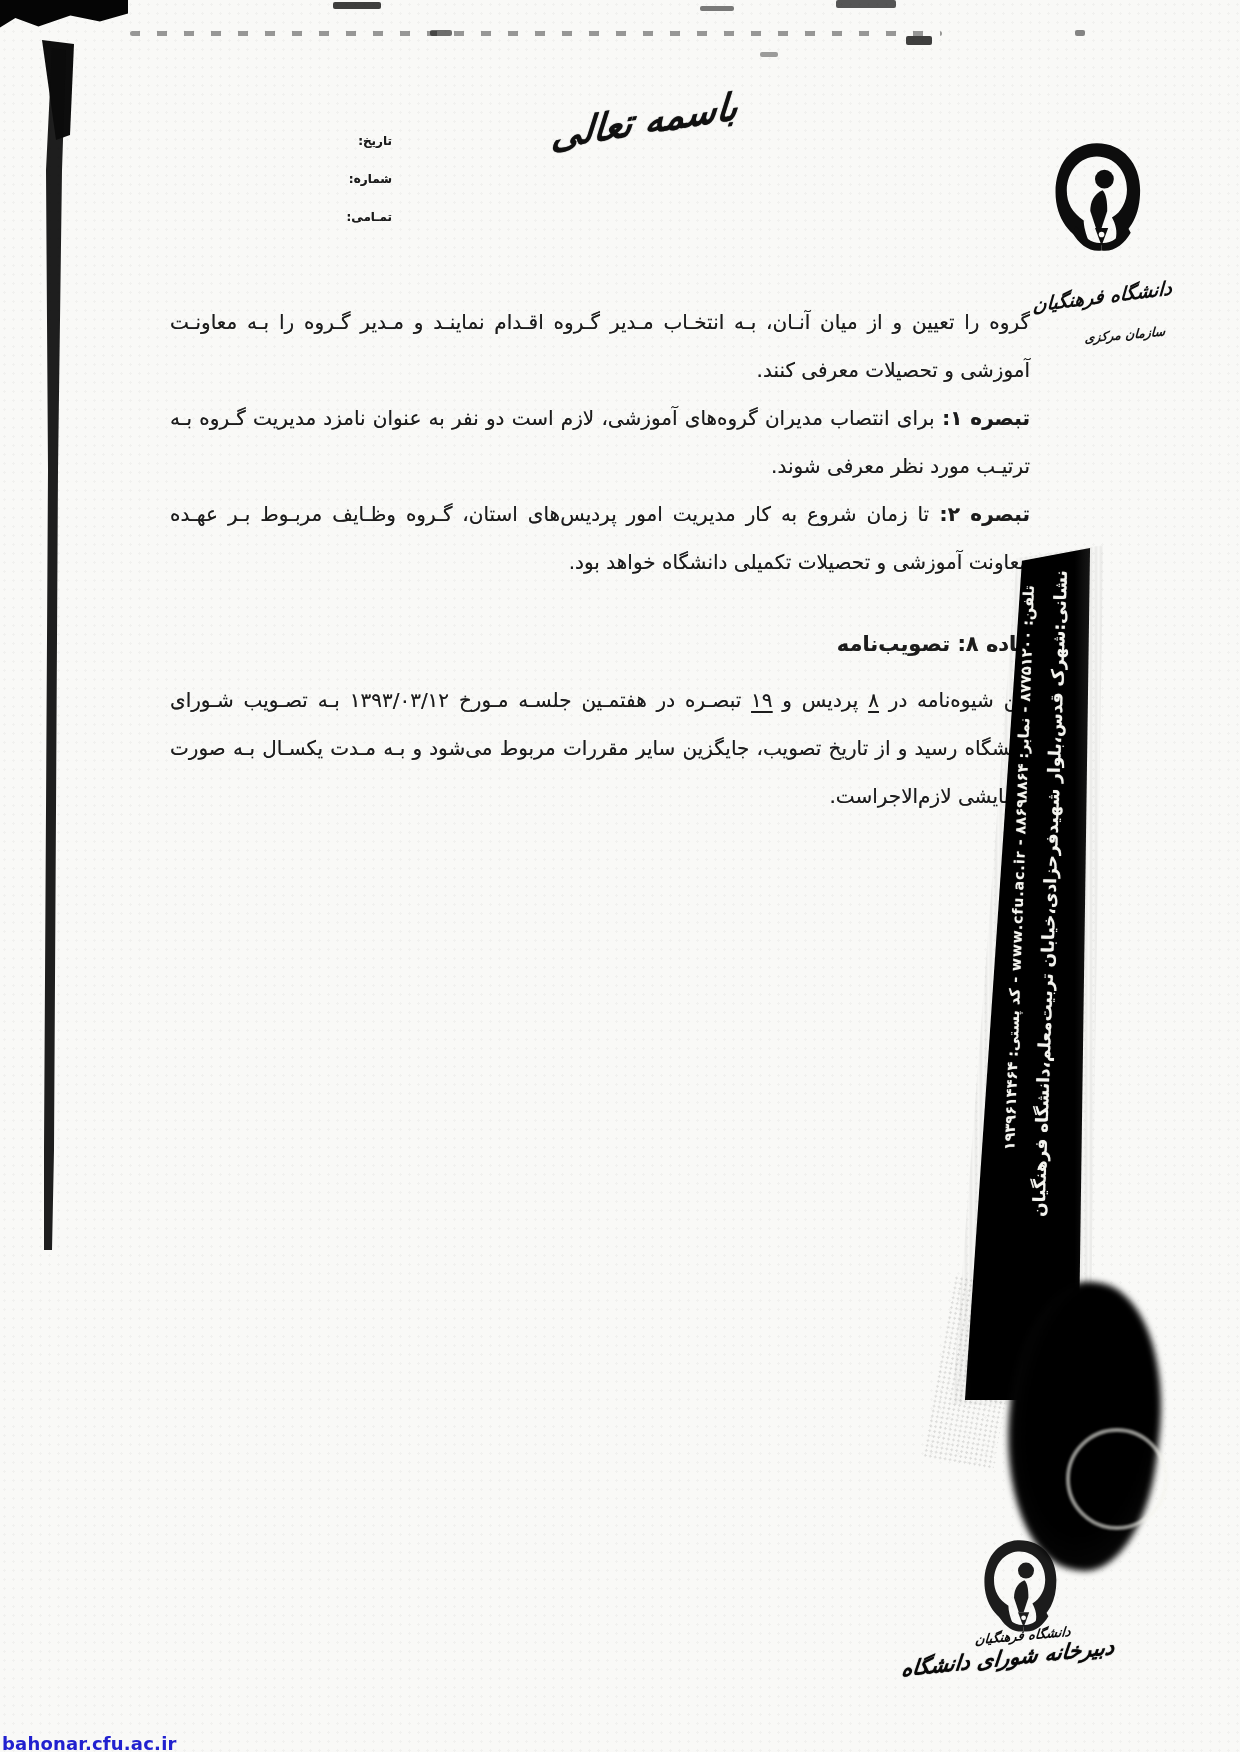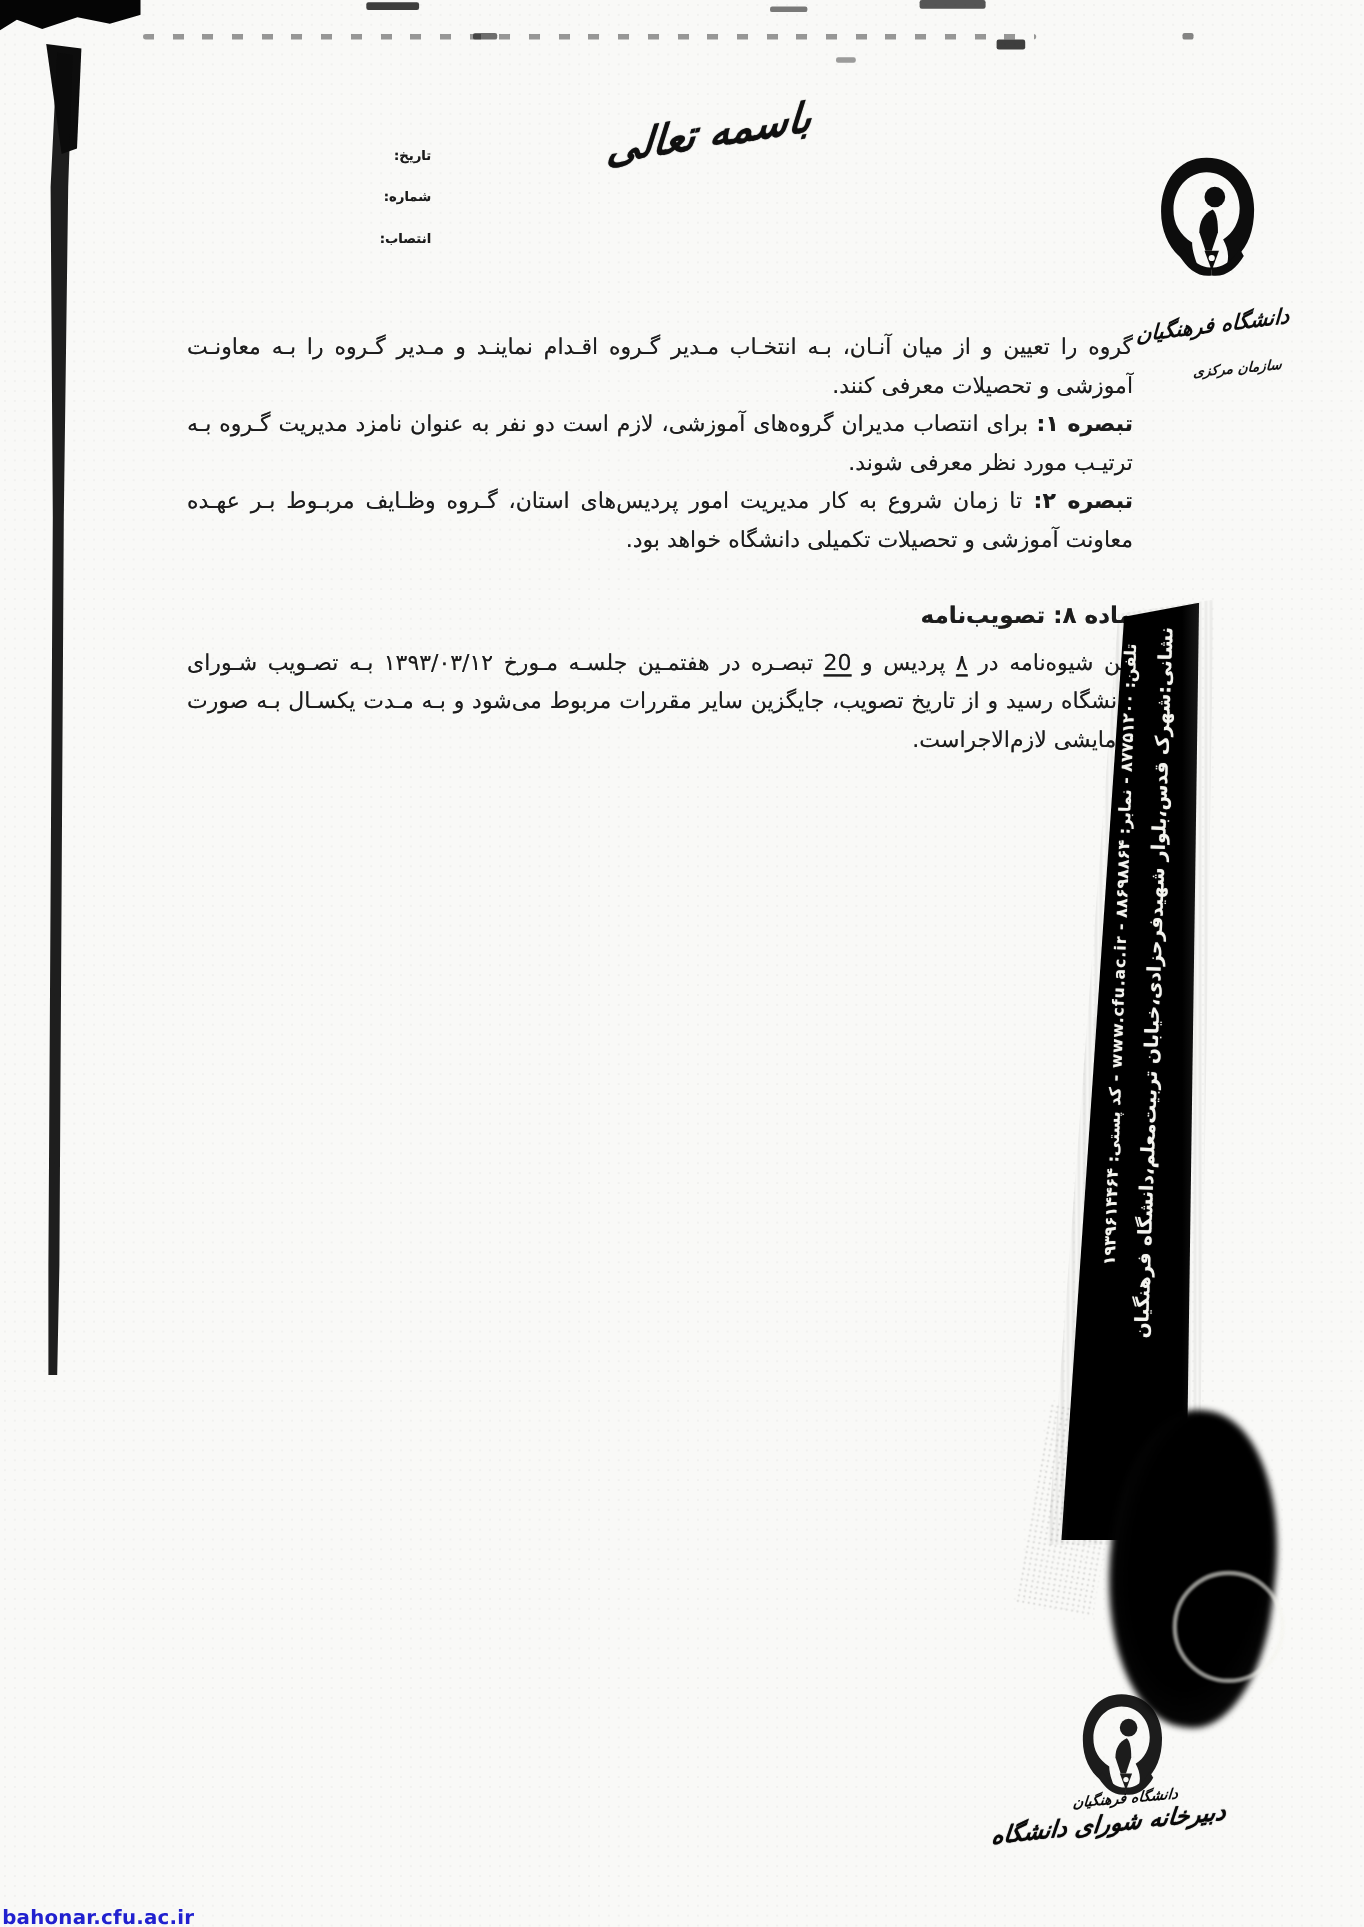--- a/index.html
+++ b/index.html
@@ -55,21 +55,21 @@
   }
   .logo-org{
     position:absolute;left:55px;top:222px;width:110px;
     direction:rtl;text-align:center;font-size:12.5px;font-weight:bold;font-style:italic;
     transform:rotate(-5deg) skewX(-8deg);color:#141414;
   }
   
   .bodytext{
     position:absolute;left:170px;top:298px;width:860px;
     direction:rtl;text-align:justify;
-    font-size:20px;line-height:35px;
+    font-size:20px;line-height:48px;
     text-shadow:0 0 .5px rgba(0,0,0,.55);
   }
   .bodytext p{margin:0;}
   .bodytext .lbl{font-weight:bold;}
   .article-head{font-weight:bold;font-size:21px;margin:34px 0 8px 0 !important;}
   .u{text-decoration:underline;text-underline-offset:4px;}
   
   .band{
     position:absolute;left:945px;top:548px;width:150px;height:852px;
     background:linear-gradient(90deg,rgba(5,5,5,.88),#000 18%,#000 86%,rgba(15,15,15,.92));
@@ -142,21 +142,21 @@
   <svg class="left-streak" width="60" height="1215" viewBox="0 0 60 1215">
     <path d="M14 0 L46 4 L42 95 L28 100 Z" fill="#000" opacity="0.95"></path>
     <path d="M24 8 L38 10 L34 130 L30 430 L28 770 L26 1110 L24 1210 L16 1210 L16 1110 L18 770 L20 430 L18 130 Z" fill="#0b0b0b" opacity="0.92"></path>
   </svg>
 
   <div class="bismillah">باسمه تعالی</div>
 
   <div class="meta">
     <div>تاریخ:</div>
     <div>شماره:</div>
-    <div>انتصاب:</div>
+    <div>تمـامی:</div>
   </div>
 
   <div class="logo-wrap">
     <svg class="logo-emblem" viewBox="0 0 100 120">
       <path d="M52 4 C24 4 8 28 8 56 C8 84 24 104 44 110 C40 100 38 92 38 86 C26 78 20 68 20 54 C20 34 34 18 52 18 C70 18 84 33 84 53 C84 66 78 77 68 83 C72 90 74 98 72 106 C88 98 98 80 98 54 C98 26 80 4 52 4 Z" fill="#0d0d0d"></path>
       <circle cx="60" cy="42" r="10" fill="#0d0d0d"></circle>
       <path d="M58 54 C49 58 45 66 45 76 L51 94 L57 94 L63 76 C63 66 62 58 58 54 Z" fill="#0d0d0d"></path>
       <path d="M50 94 L64 94 L57 113 Z" fill="#0d0d0d"></path>
       <circle cx="57" cy="101" r="3" fill="#f9f9f7"></circle>
       <path d="M30 92 C38 105 48 111 57 110 L57 118 C44 120 33 111 26 99 Z" fill="#0d0d0d"></path>
@@ -164,21 +164,21 @@
     </svg>
     <div class="logo-name">دانشگاه فرهنگیان</div>
     <div class="logo-org">سازمان مرکزی</div>
   </div>
 
   <div class="bodytext">
     <p><span>گروه را تعیین و از میان آنـان، بـه انتخـاب مـدیر گـروه اقـدام نماینـد و مـدیر گـروه را بـه معاونـت آموزشی و تحصیلات معرفی کنند.</span></p>
     <p><span class="lbl">تبصره ۱: </span><span>برای انتصاب مدیران گروه‌های آموزشی، لازم است دو نفر به عنوان نامزد مدیریت گـروه بـه ترتیـب مورد نظر معرفی شوند.</span></p>
     <p><span class="lbl">تبصره ۲: </span><span>تا زمان شروع به کار مدیریت امور پردیس‌های استان، گـروه وظـایف مربـوط بـر عهـده معاونت آموزشی و تحصیلات تکمیلی دانشگاه خواهد بود.</span></p>
     <p class="article-head">ماده ۸: تصویب‌نامه</p>
-    <p><span>این شیوه‌نامه در </span><span class="u">۸</span><span> پردیس و </span><span class="u">20</span><span> تبصـره در هفتمـین جلسـه مـورخ ۱۳۹۳/۰۳/۱۲ بـه تصـویب شـورای دانشگاه رسید و از تاریخ تصویب، جایگزین سایر مقررات مربوط می‌شود و بـه مـدت یکسـال بـه صورت آزمایشی لازم‌الاجراست.</span></p>
+    <p><span>این شیوه‌نامه در </span><span class="u">۸</span><span> پردیس و </span><span class="u">۱۹</span><span> تبصـره در هفتمـین جلسـه مـورخ ۱۳۹۳/۰۳/۱۲ بـه تصـویب شـورای دانشگاه رسید و از تاریخ تصویب، جایگزین سایر مقررات مربوط می‌شود و بـه مـدت یکسـال بـه صورت آزمایشی لازم‌الاجراست.</span></p>
   </div>
 
   <div class="band"></div>
   <div class="band-noise"></div>
   <div class="vtext v-address">نشانی:شهرک قدس،بلوار شهیدفرحزادی،خیابان تربیت‌معلم،دانشگاه فرهنگیان</div>
   <div class="vtext v-contact">
     <span>تلفن: ۸۷۷۵۱۲۰۰ - نمابر: ۸۸۶۹۸۸۶۴ - </span><span class="lat">www.cfu.ac.ir</span><span> - کد پستی: ۱۹۳۹۶۱۴۴۶۴</span>
   </div>
 
   <div class="stamp-grain"></div>

